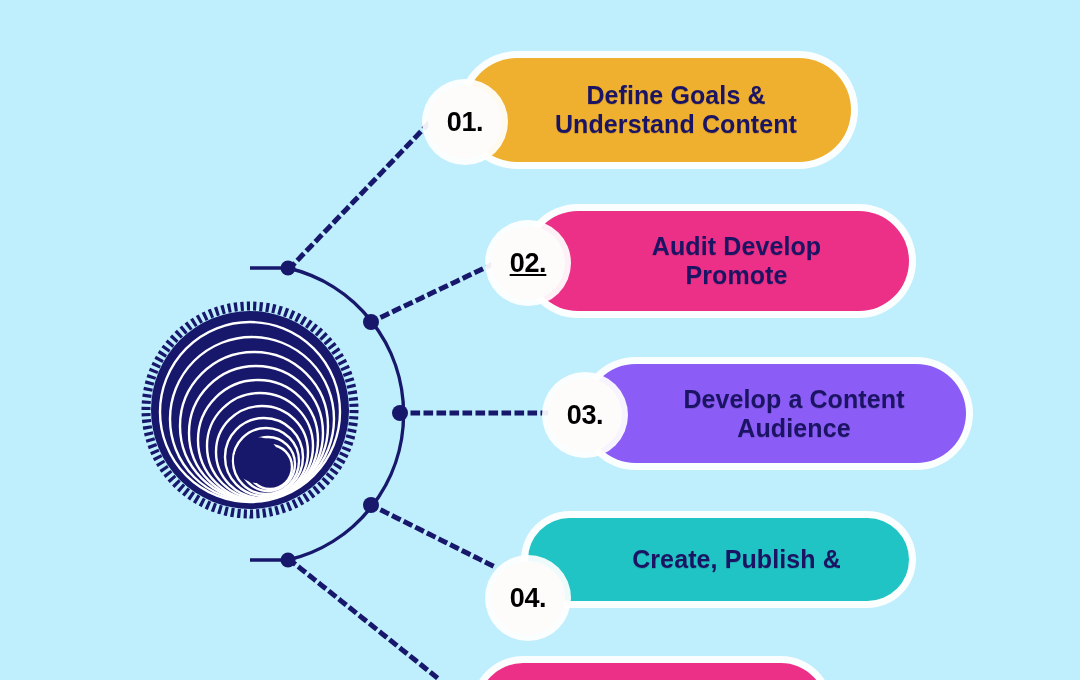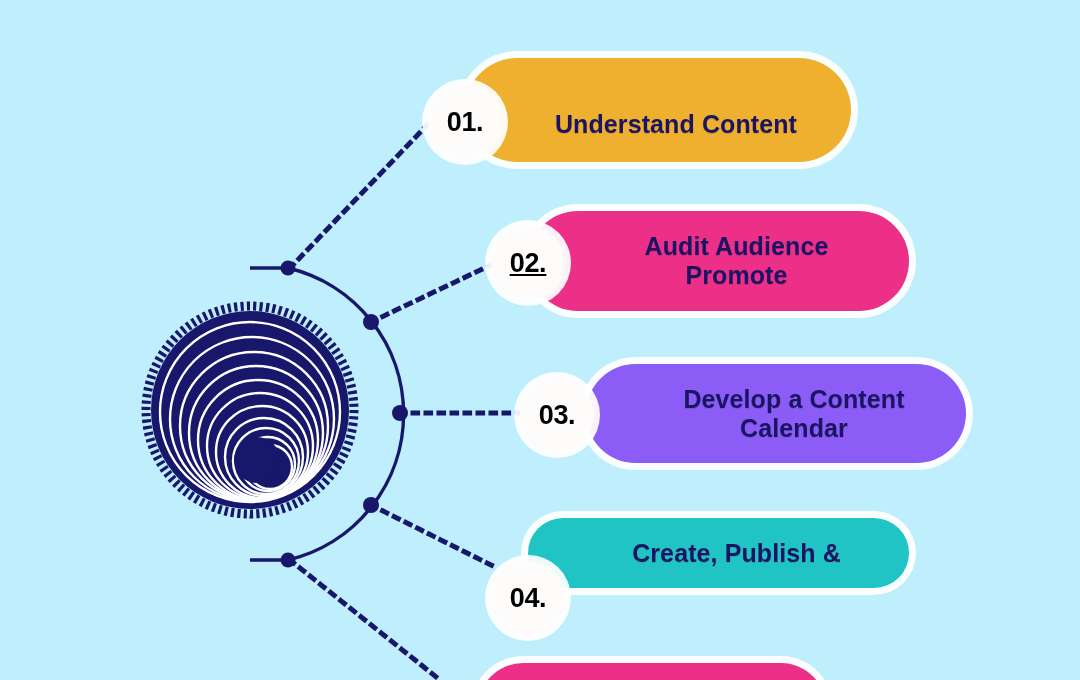--- a/index.html
+++ b/index.html
@@ -50,23 +50,23 @@
   }
 
   
   #step-1 .pill{left:465px;top:58px;width:386px;height:104px;background:#eeb02e;}
   #step-1 .num-badge{left:428px;top:85px;}
 
   #step-2 .pill{left:528px;top:211px;width:381px;height:100px;background:#ed3087;}
   #step-2 .num-badge{left:491px;top:226px;text-decoration:underline;}
 
   #step-3 .pill{left:586px;top:364px;width:380px;height:99px;background:#8b5cf6;}
-  #step-3 .num-badge{left:520px;top:378px;}
+  #step-3 .num-badge{left:548px;top:378px;}
 
-  #step-4 .pill{left:528px;top:518px;width:381px;height:70px;background:#21c4c4;}
+  #step-4 .pill{left:528px;top:518px;width:381px;height:83px;background:#21c4c4;}
   #step-4 .num-badge{left:491px;top:561px;}
 
   
   #step-5 .pill{left:478px;top:663px;width:348px;height:90px;background:#ed3087;}
 </style>
 </head>
 <body>
 
 <div id="stage">
 
@@ -110,42 +110,42 @@
     <circle cx="288" cy="268" r="7.5" fill="#17176b"></circle>
     <circle cx="371" cy="322" r="8" fill="#17176b"></circle>
     <circle cx="400" cy="413" r="8" fill="#17176b"></circle>
     <circle cx="371" cy="505" r="8" fill="#17176b"></circle>
     <circle cx="288" cy="560" r="7.5" fill="#17176b"></circle>
   </svg>
 
   <div class="step" id="step-1">
     <div class="pill">
       <div class="pill-text">
-        <br>
+        <span>Define Goals &amp;</span><br>
         <span>Understand Content</span>
       </div>
     </div>
     <div class="num-badge">01.</div>
   </div>
 
   <div class="step" id="step-2">
     <div class="pill">
       <div class="pill-text">
-        <span>Audit Audience</span><br>
+        <span>Audit Develop</span><br>
         <span>Promote</span>
       </div>
     </div>
     <div class="num-badge">02.</div>
   </div>
 
   <div class="step" id="step-3">
     <div class="pill">
       <div class="pill-text">
         <span>Develop a Content</span><br>
-        <span>Calendar</span>
+        <span>Audience</span>
       </div>
     </div>
     <div class="num-badge">03.</div>
   </div>
 
   <div class="step" id="step-4">
     <div class="pill">
       <div class="pill-text">
         <span>Create, Publish &amp;</span><br>
       </div>

